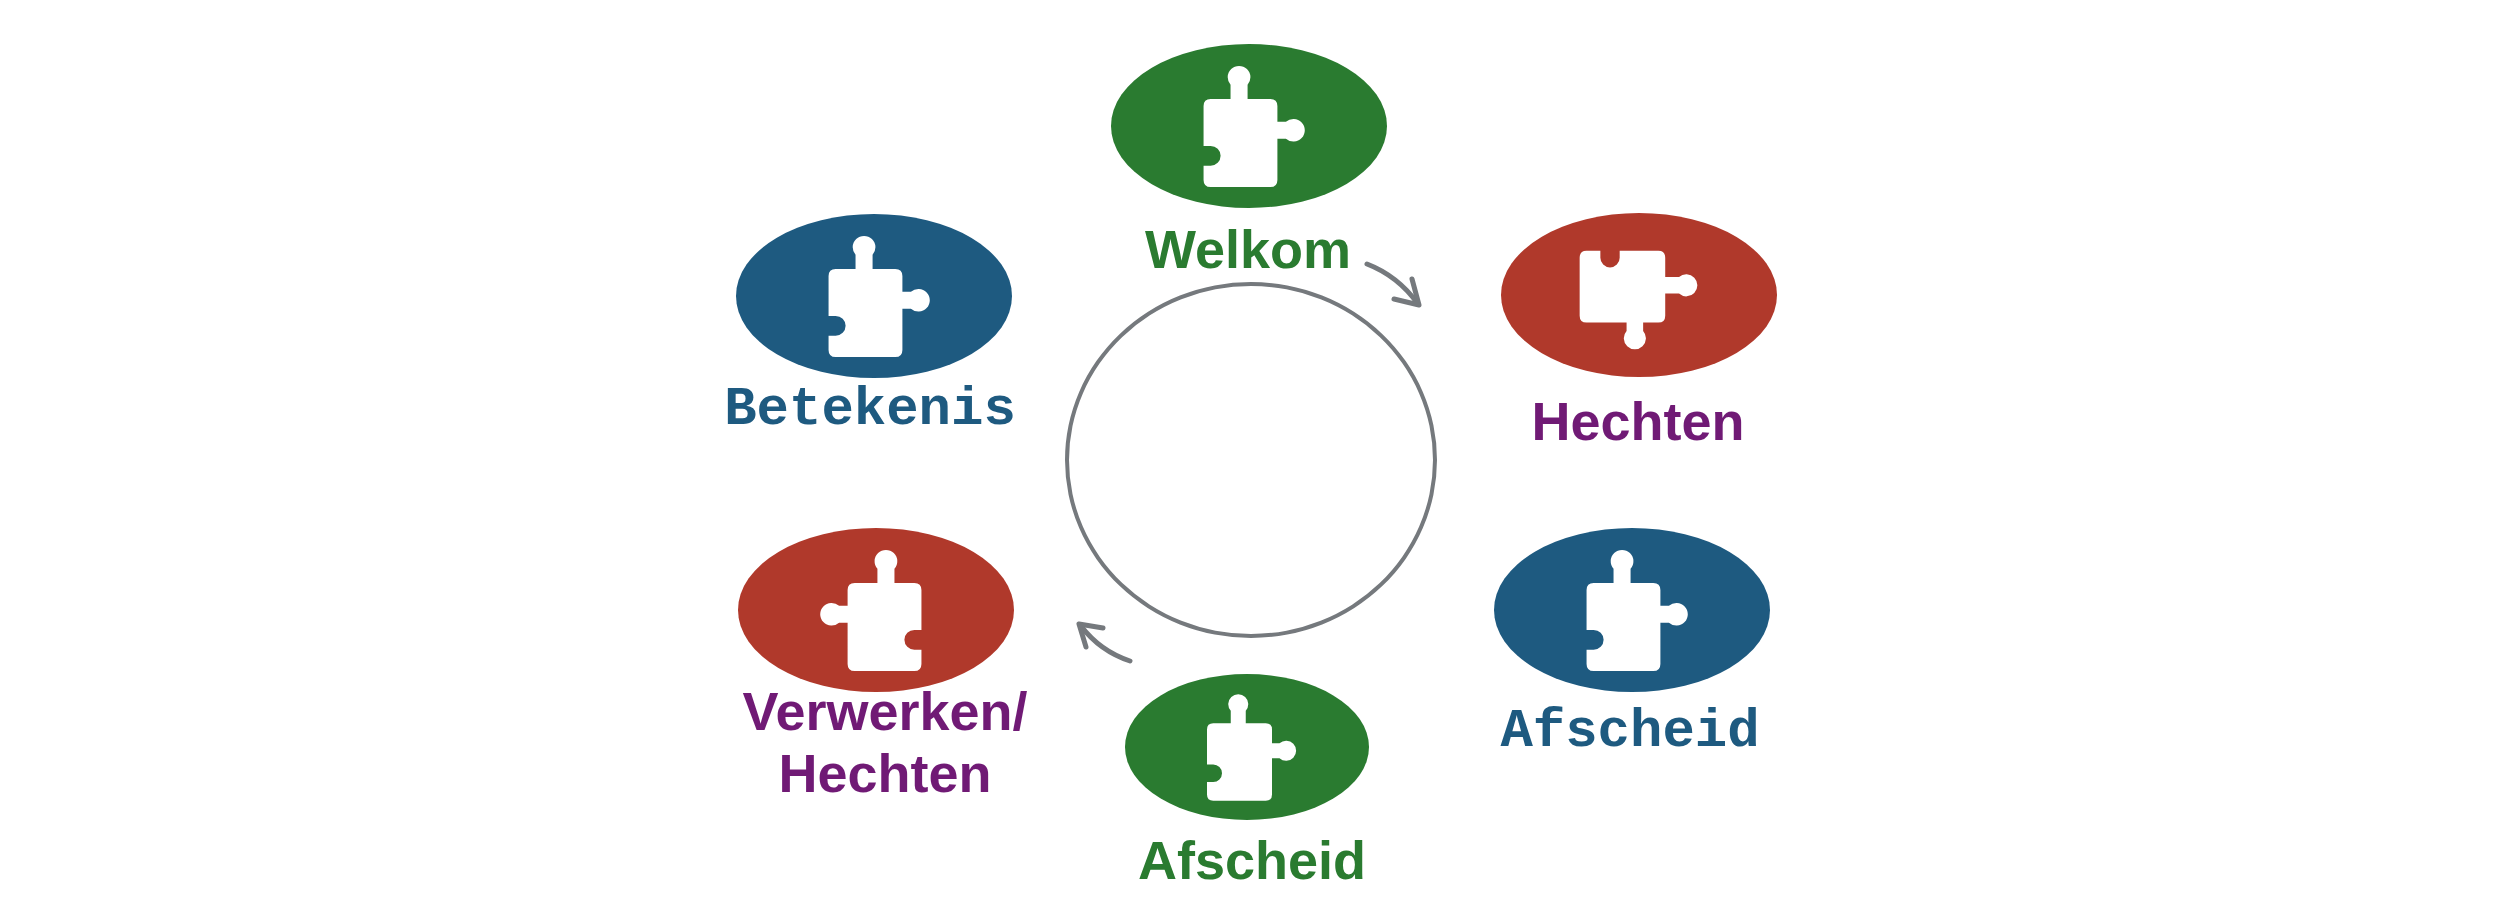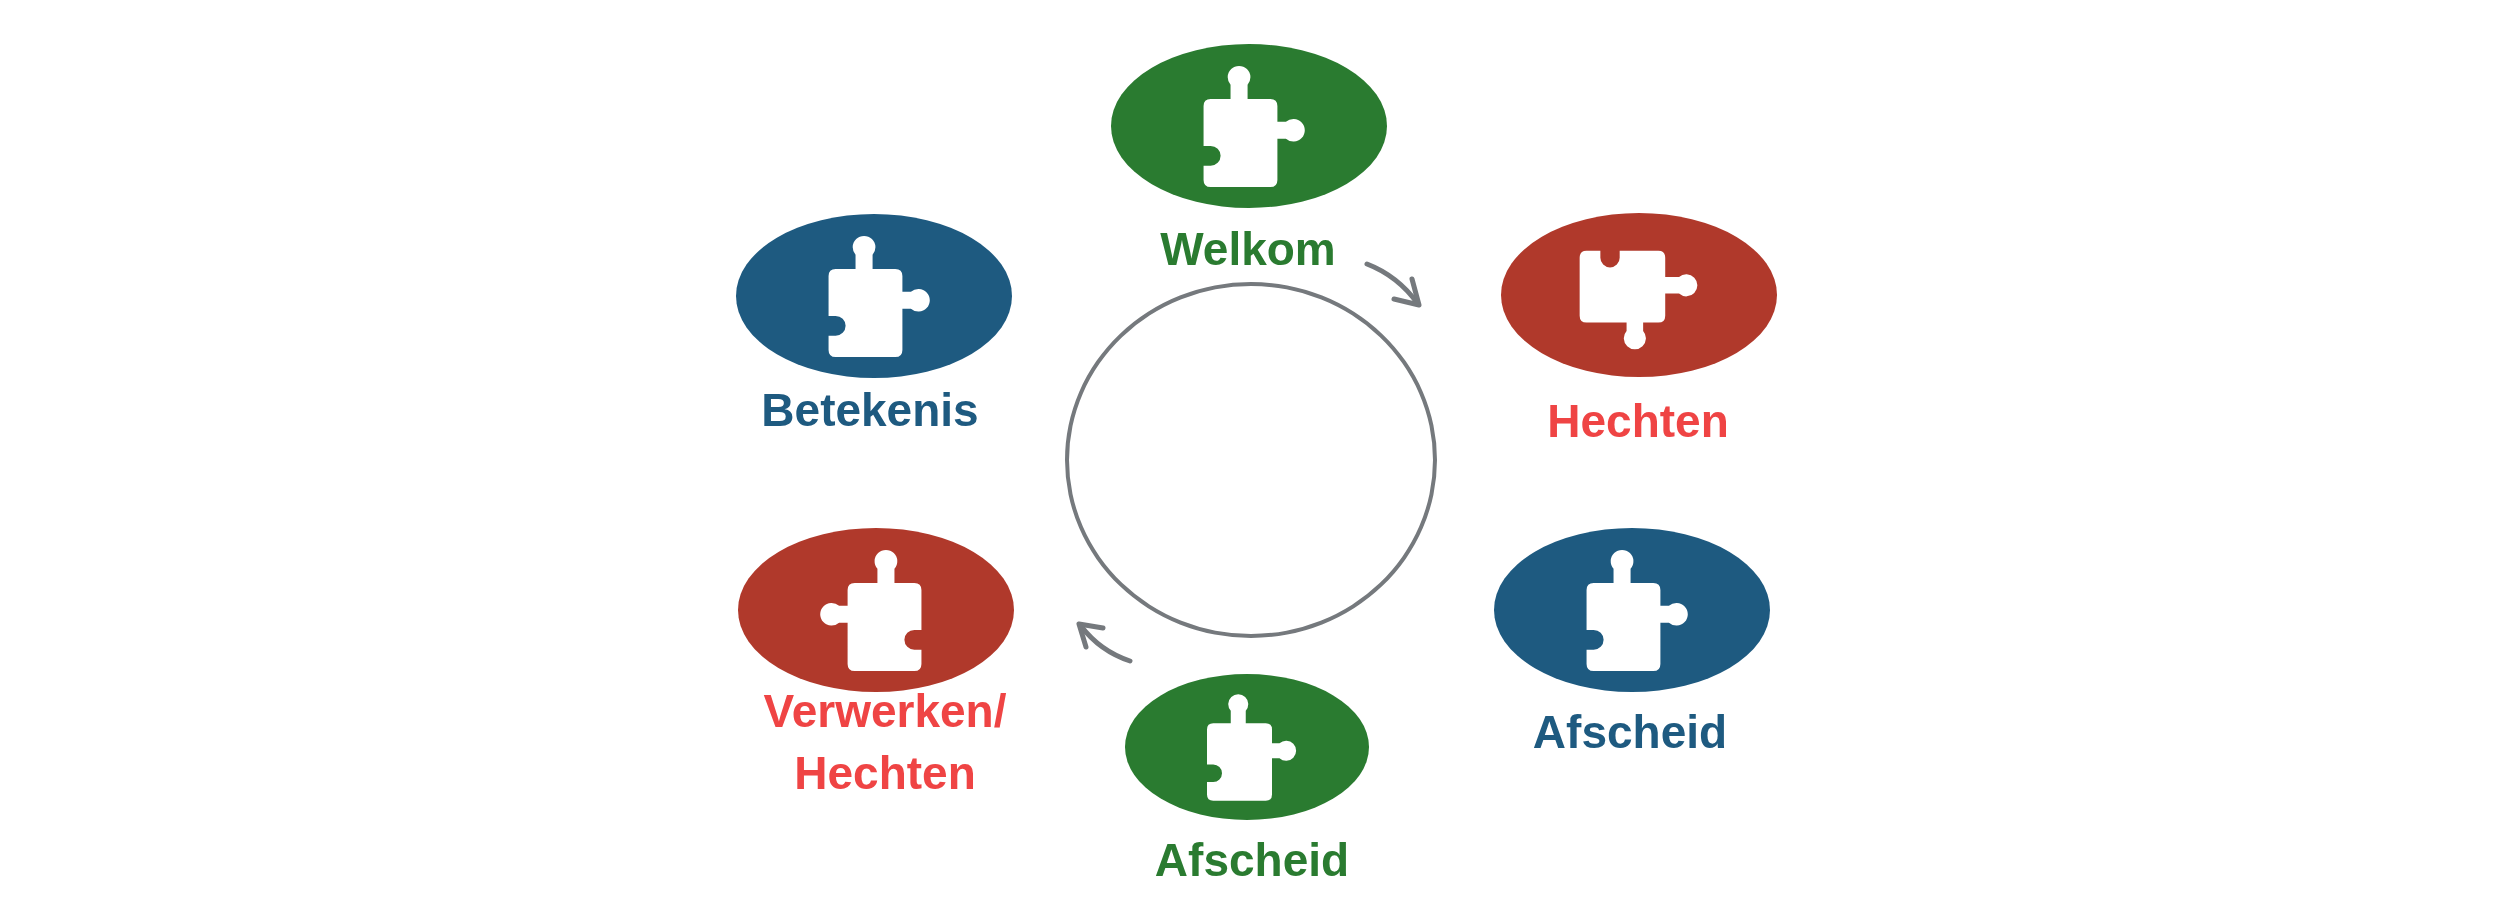--- a/index.html
+++ b/index.html
@@ -15,29 +15,29 @@
     overflow: hidden;
     font-family: "Liberation Sans", sans-serif;
   }
   .node { position: absolute; }
   .bubble { display: block; }
   .label {
     position: absolute;
     width: 400px;
     text-align: center;
     font-weight: 700;
-    font-size: 46px;
+    font-size: 54px;
     line-height: 62px;
     letter-spacing: 0px;
     white-space: nowrap;
   }
   .label .line { display: block; }
   .green-text { color: #2a7b30; }
-  .red-text   { color: #ef4444; }
-  .blue-text  { color: #1e5a80; }
+  .red-text   { color: #701a75; }
+  .blue-text  { color: #1e5a80; font-family: Liberation Mono, monospace; }
 
   .cycle-circle {
     position: absolute;
     left: 1065px;
     top: 282px;
     width: 372px;
     height: 356px;
     border: 4px solid #75797d;
     border-radius: 50%;
     box-sizing: border-box;

